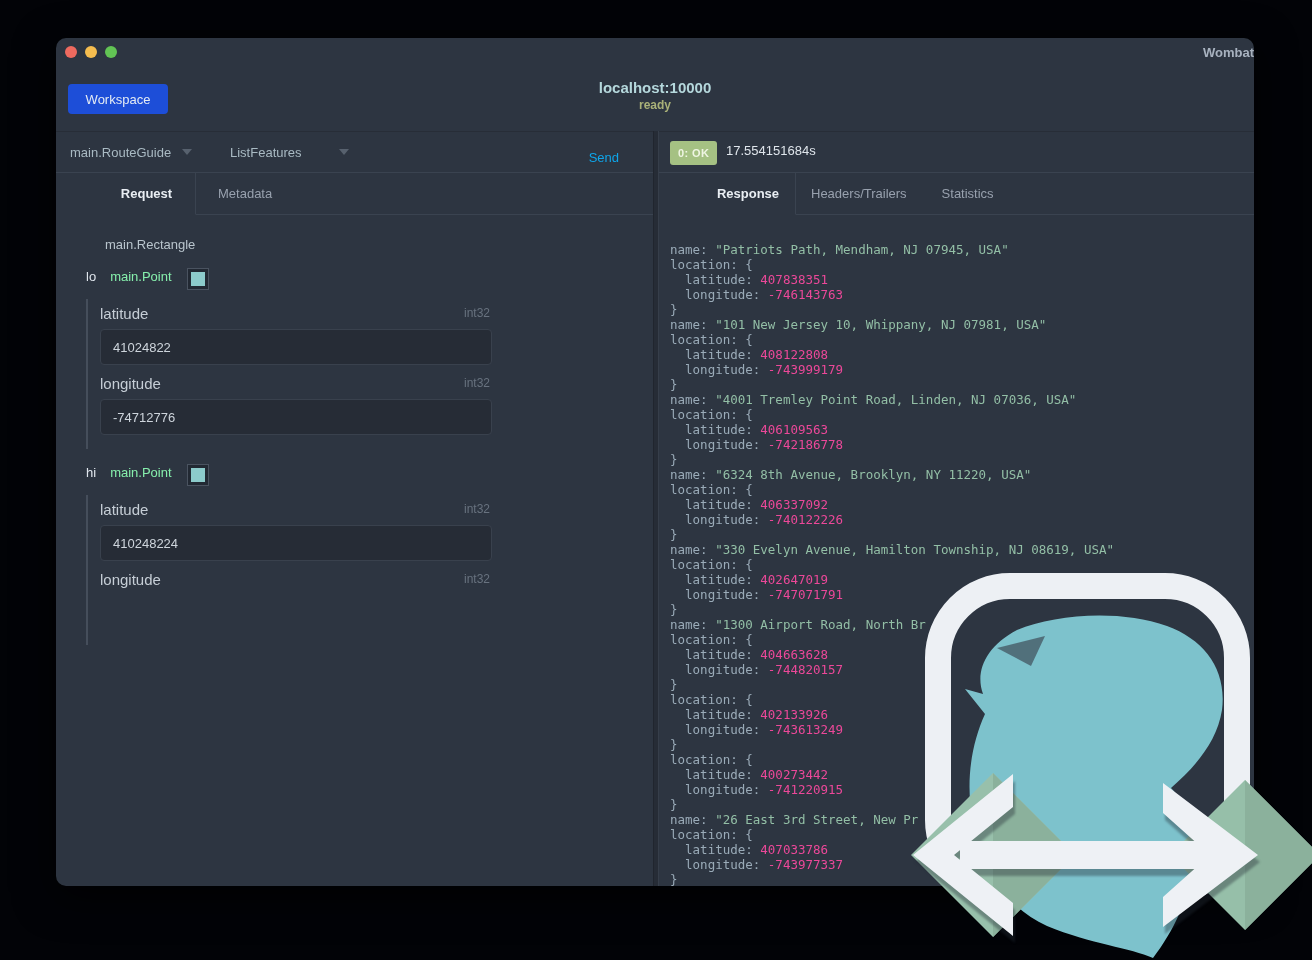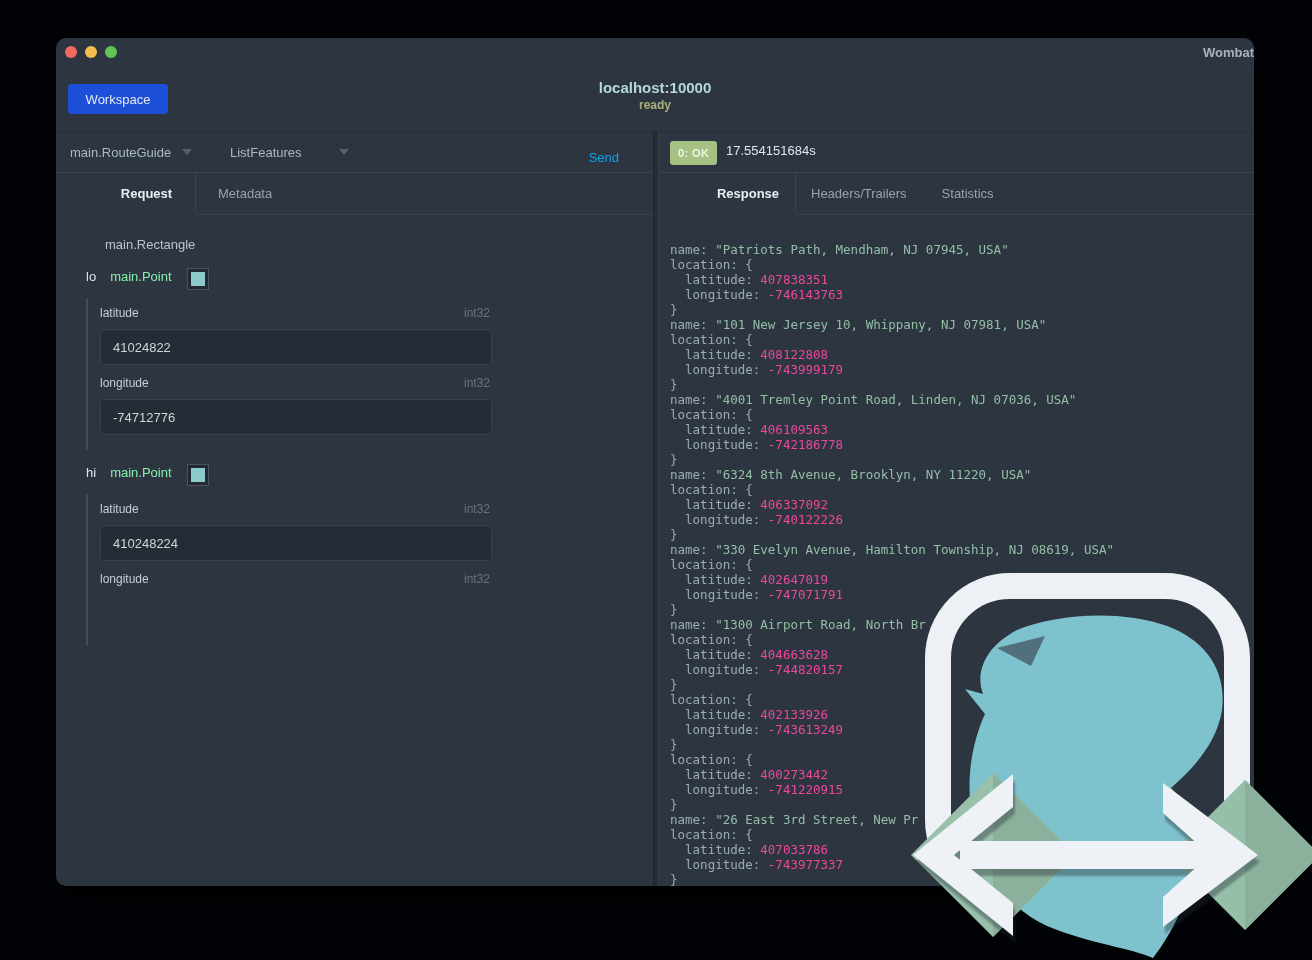--- a/index.html
+++ b/index.html
@@ -40,21 +40,21 @@
   
   .msg-label{position:absolute;left:12px;top:22px;font-size:13px;color:#b9c5cd;margin-left:37px;}
   .ghead{position:absolute;left:30px;display:flex;}
   .gname{font-size:13px;color:#e0e6ed;}
   .gtype{font-size:13px;color:#86efac;margin-left:14px;}
   .cb{width:14px;height:14px;background:#8ccbcb;border:3px solid #222933;outline:1px solid #4a5360;
       margin-left:16px;cursor:pointer;}
   .indent{position:absolute;left:30px;width:406px;height:150px;border-left:2px solid #454e5b;
           padding-left:12px;box-sizing:border-box;}
   .frow{display:flex;justify-content:space-between;align-items:center;margin:6px 2px 8px 0;height:16px;}
-  .flabel{font-size:12px;color:#c6ced6;}
+  .flabel{font-size:15px;color:#c6ced6;}
   .ftype{font-size:12px;color:#68727f;}
   .tinput{display:block;width:392px;height:36px;background:#262c36;border:1px solid #39414d;border-radius:4px;
           color:#ced5dc;font-size:13px;font-family:inherit;padding:0 12px;box-sizing:border-box;margin-bottom:10px;}
   
   .badge{position:absolute;left:11px;top:9px;height:22px;line-height:22px;padding:1px 8px;background:#a5c183;
          color:#eff5e3;font-size:11px;font-weight:bold;border-radius:3px;letter-spacing:.4px;}
   .elapsed{position:absolute;left:67px;top:11px;font-size:13px;color:#dfe5eb;}
   
   .code{padding:27px 0 0 11px;font-family:"DejaVu Sans Mono",monospace;font-size:12.5px;line-height:15px;
         white-space:pre;color:#9aabb8;}

